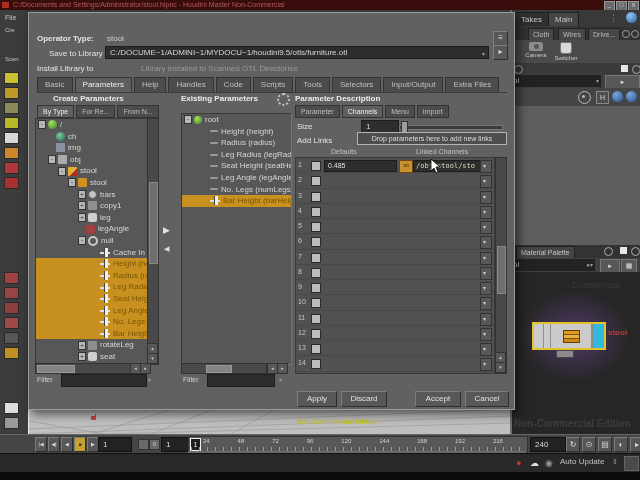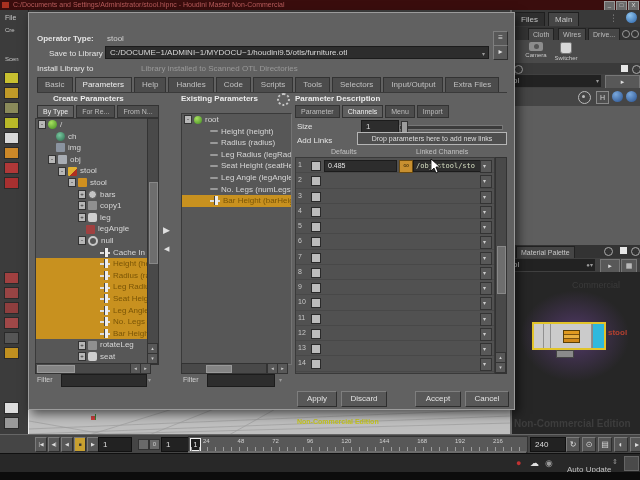--- a/index.html
+++ b/index.html
@@ -98,21 +98,21 @@
   .tl-ruler{position:absolute;left:2px;bottom:1px;width:332px;height:4px;
             background:repeating-linear-gradient(90deg,#9a9a9a 0 1px,transparent 1px 8px);}
   .tl-scroll{position:absolute;left:188px;top:16px;width:338px;height:2px;background:#6c6c6c;}
   .pb-right{position:absolute;left:566px;top:2px;display:flex;gap:2px;}
   .pb-ic{width:12px;height:13px;background:#565656;border:1px solid;border-color:#7a7a7a #2e2e2e #2e2e2e #7a7a7a;
          color:#ddd;font-size:8px;line-height:13px;text-align:center;}
 
   
   .statusbar{left:0;top:453px;width:640px;height:19px;background:#282828;border-top:1px solid #101010;}
   .sb-ic{position:absolute;top:4px;font-size:9px;}
-  .sb-update{position:absolute;left:560px;top:11px;color:#c2c2c2;margin-left:7px;}
+  .sb-update{position:absolute;left:560px;top:3px;color:#c2c2c2;}
   .sb-spin{position:absolute;left:612px;top:4px;color:#999;font-size:7px;}
   .sb-badge{position:absolute;left:624px;top:2px;width:13px;height:13px;background:#4a4a4a;border:1px solid #666;}
   .bottom-strip{left:0;top:472px;width:640px;height:8px;background:#0c0c0c;}
 
   
   .dialog{left:28px;top:12px;width:485px;height:396px;background:#616161;border:1px solid #9b9b9b;
           box-shadow:3px 4px 10px rgba(0,0,0,.6);}
   .dlg-title{position:absolute;left:0;top:0;width:100%;height:16px;
              background:linear-gradient(90deg,#16326e,#456aa8 55%,#8aa6cc);}
   .dlg-ico{position:absolute;left:4px;top:3px;width:9px;height:9px;background:radial-gradient(circle at 35% 35%,#e08030,#902010);}
@@ -251,21 +251,21 @@
         <span class="ls-icon" style="background: rgb(192, 144, 32);"></span>
       </div>
     <div class="ls-icons" style="top:392px;">
 
     <span class="ls-icon" style="background: rgb(221, 221, 221);"></span>
         <span class="ls-icon" style="background: rgb(153, 153, 153);"></span>
       </div>
   </div>
 
   <div class="abs rt-menubar">
-    <span class="rt-tab" style="left:2px;">Files</span>
+    <span class="rt-tab" style="left:2px;">Takes</span>
     <span class="rt-tab main" style="left:36px;">Main</span>
     <span class="rt-dots">⋮</span>
     <span class="rt-help"></span>
   </div>
 
   <div class="abs shelf-tabs">
     <span class="sh-tab" style="left:16px;">Cloth</span>
     <span class="sh-tab" style="left:46px;">Wires</span>
     <span class="sh-tab" style="left:76px;">Drive...</span>
     <span class="sh-circ" style="left:110px;"></span>

